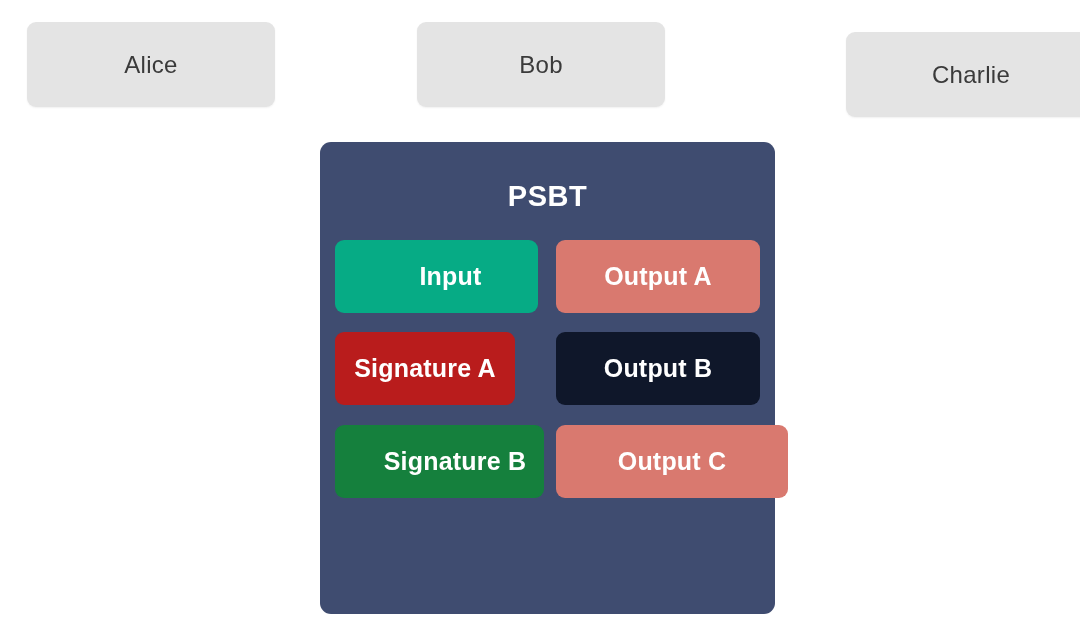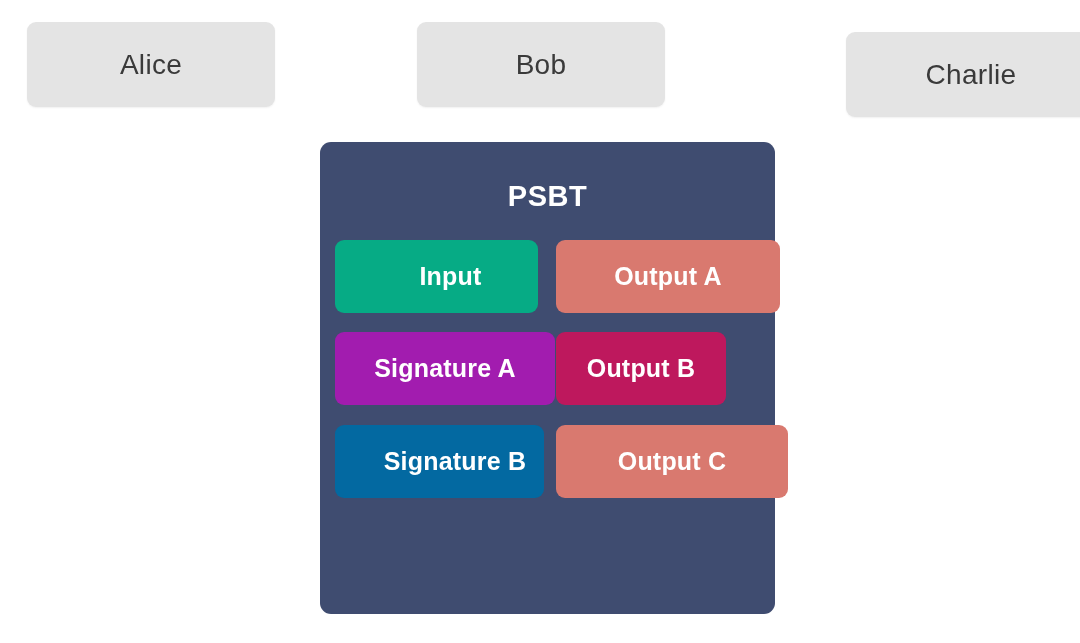--- a/index.html
+++ b/index.html
@@ -29,21 +29,21 @@
     top: 22px;
     height: 85px;
     background: #e4e4e4;
     border-radius: 9px;
     display: flex;
     align-items: center;
     justify-content: center;
     box-shadow: 0 1px 2px rgba(0,0,0,0.06);
   }
   .participant .plabel {
-    font-size: 28px;
+    font-size: 24px;
     font-weight: 400;
     color: #3a3a3a;
     letter-spacing: 0.3px;
     line-height: 1;
   }
   #participant-0 { left: 27px;  width: 248px; }
   #participant-1 { left: 417px; width: 248px; text-align: right; }
   #participant-2 { left: 846px; width: 250px; margin-top: 10px; }
 
   
@@ -83,25 +83,25 @@
     font-size: 25px;
     font-weight: 700;
     color: #ffffff;
     letter-spacing: 0.2px;
     line-height: 1;
     white-space: nowrap;
   }
 
   
   #chip-input      { left: 15px; top: 98px;  width: 203px; background: #06ab85; padding-left: 28px; }
-  #chip-signature-a{ left: 15px; top: 190px; width: 220px; background: #a21caf; }
-  #chip-signature-b{ left: 15px; top: 283px; width: 209px; background: #0369a1; padding-left: 31px; }
+  #chip-signature-a{ left: 15px; top: 190px; width: 180px; background: #b91c1c; }
+  #chip-signature-b{ left: 15px; top: 283px; width: 209px; background: #15803d; padding-left: 31px; }
   
-  #chip-output-a   { left: 236px; top: 98px;  width: 224px; background: #d9796f; }
-  #chip-output-b   { left: 236px; top: 190px; width: 170px; background: #be185d; }
+  #chip-output-a   { left: 236px; top: 98px;  width: 204px; background: #d9796f; }
+  #chip-output-b   { left: 236px; top: 190px; width: 204px; background: #0f172a; }
   #chip-output-c   { left: 236px; top: 283px; width: 232px; background: #d9796f; }
 </style>
 </head>
 <body>
 
 <div id="participants">
   <div class="participant" id="participant-0">
     <span class="plabel">Alice</span>
   </div>
   <div class="participant" id="participant-1">

